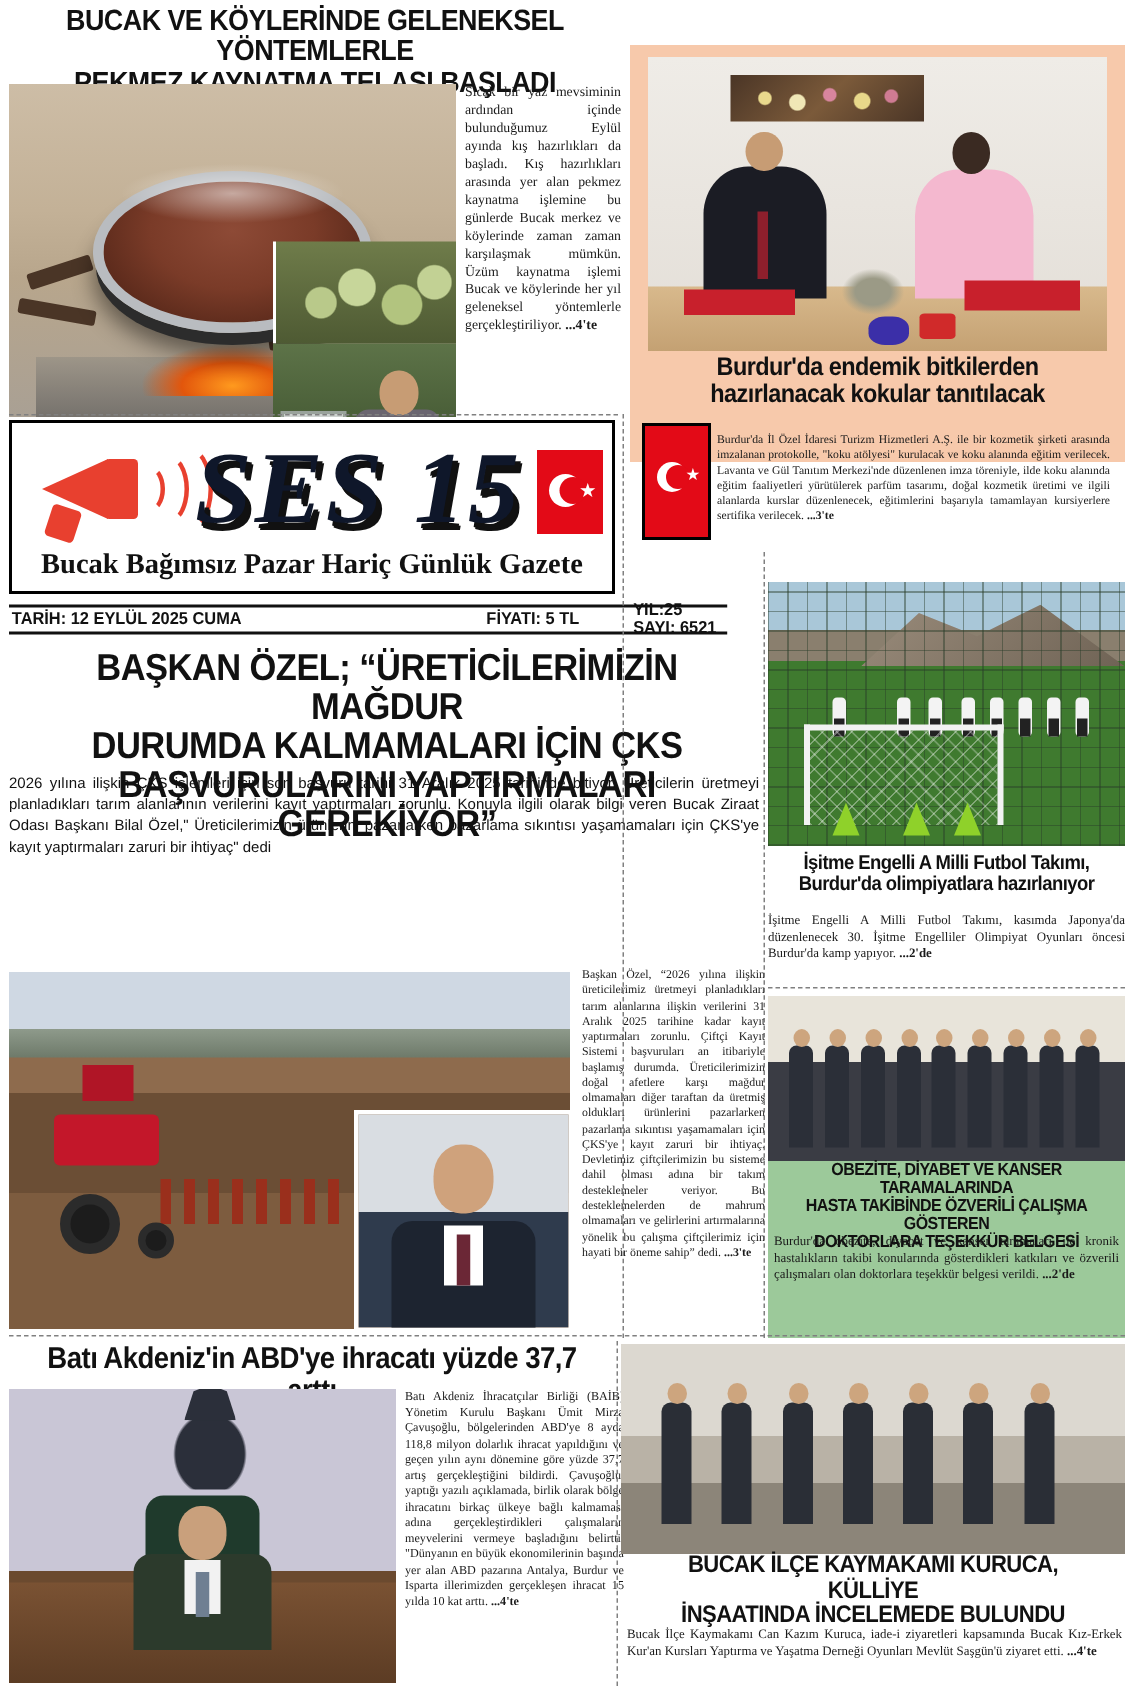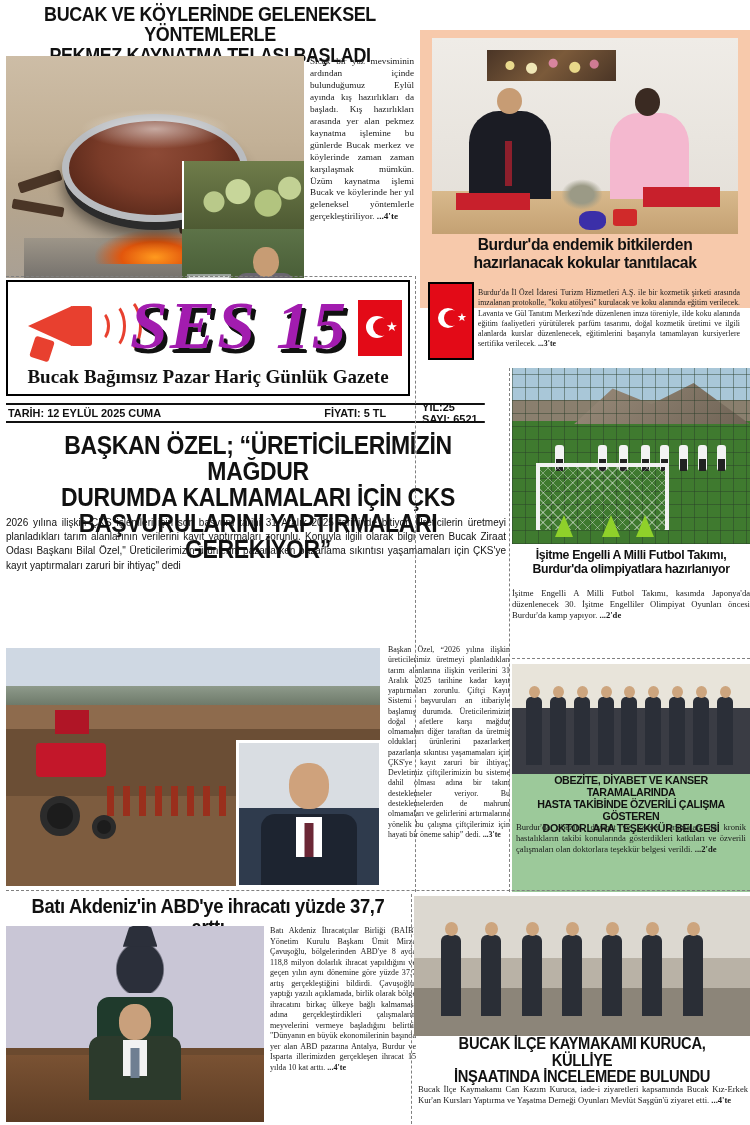--- a/index.html
+++ b/index.html
@@ -144,21 +144,21 @@
     background:#e8402f; border-radius:3px; }
   .mp-handle { position:absolute; left:8px; top:44px; width:20px; height:22px;
     background:#e8402f; transform:rotate(18deg); border-radius:3px; }
   .mp-wave { position:absolute; border:3px solid #e8402f; border-radius:50%;
     border-left-color:transparent; border-top-color:transparent; border-bottom-color:transparent; }
   .w1 { left:64px; top:16px; width:22px; height:32px; }
   .w2 { left:72px; top:8px; width:30px; height:48px; }
   .w3 { left:80px; top:2px; width:38px; height:60px; }
   #ses-logo { position:absolute; left:106px; top:2px; width:250px; height:82px;
     font-family: "Liberation Serif", serif; font-weight:700; font-style:italic;
-    font-size:68px; color:#a21caf; letter-spacing:2px; line-height:82px;
+    font-size:68px; color:#0f172a; letter-spacing:2px; line-height:82px;
     text-align:center;
     text-shadow: 3px 4px 0 #111, 4px 5px 0 #111; }
   #masthead-flag { position:absolute; right:6px; top:18px; width:44px; height:56px;
     background:#e30a17; }
   #masthead-flag .crescent { position:absolute; left:8px; top:16px; width:22px; height:22px;
     border-radius:50%; background:#fff; }
   #masthead-flag .crescent::after { content:""; position:absolute; left:7px; top:2px;
     width:18px; height:18px; border-radius:50%; background:#e30a17; }
   #masthead-flag .star { position:absolute; left:28px; top:20px; color:#fff; font-size:13px; line-height:1; }
   #tagline { position:absolute; left:0; top:84px; width:100%; text-align:center;
@@ -199,21 +199,21 @@
   #main-inset .suit { position:absolute; left:50%; top:50%; transform:translateX(-50%);
     width:96px; height:74px; background:#1d2430; border-radius:14px 14px 0 0; }
   #main-inset .shirt { position:absolute; left:50%; top:52%; transform:translateX(-50%);
     width:26px; height:40px; background:#fff; }
   #main-inset .tie { position:absolute; left:50%; top:56%; transform:translateX(-50%);
     width:9px; height:34px; background:#6b2736; }
   #main-col { position:absolute; left:388px; top:645px; width:122px; height:248px;
     font-size:7.9px; line-height:1.3; }
 
   
-  #futbol-block { position:absolute; left:512px; top:368px; width:238px; height:288px; }
+  #futbol-block { position:absolute; left:512px; top:388px; width:238px; height:288px; }
   #futbol-photo { position:absolute; left:0; top:0; width:238px; height:176px; }
   .pitch { position:absolute; inset:0;
     background: linear-gradient(180deg,#a9c7d8 0 18%, #8a7f6e 18% 30%, #3f7a2f 30% 100%); }
   .mountain { position:absolute; left:26%; top:6%; width:74%; height:26%;
     background: linear-gradient(135deg,#9b8d7c,#6f6355); clip-path: polygon(0 100%,22% 22%,44% 56%,68% 10%,100% 100%); }
   .fence { position:absolute; inset:0;
     background:
       repeating-linear-gradient(0deg, rgba(40,60,40,.45) 0 1px, transparent 1px 13px),
       repeating-linear-gradient(90deg, rgba(40,60,40,.45) 0 1px, transparent 1px 13px); }
   .goal { position:absolute; left:10%; bottom:8%; width:56%; height:38%;

